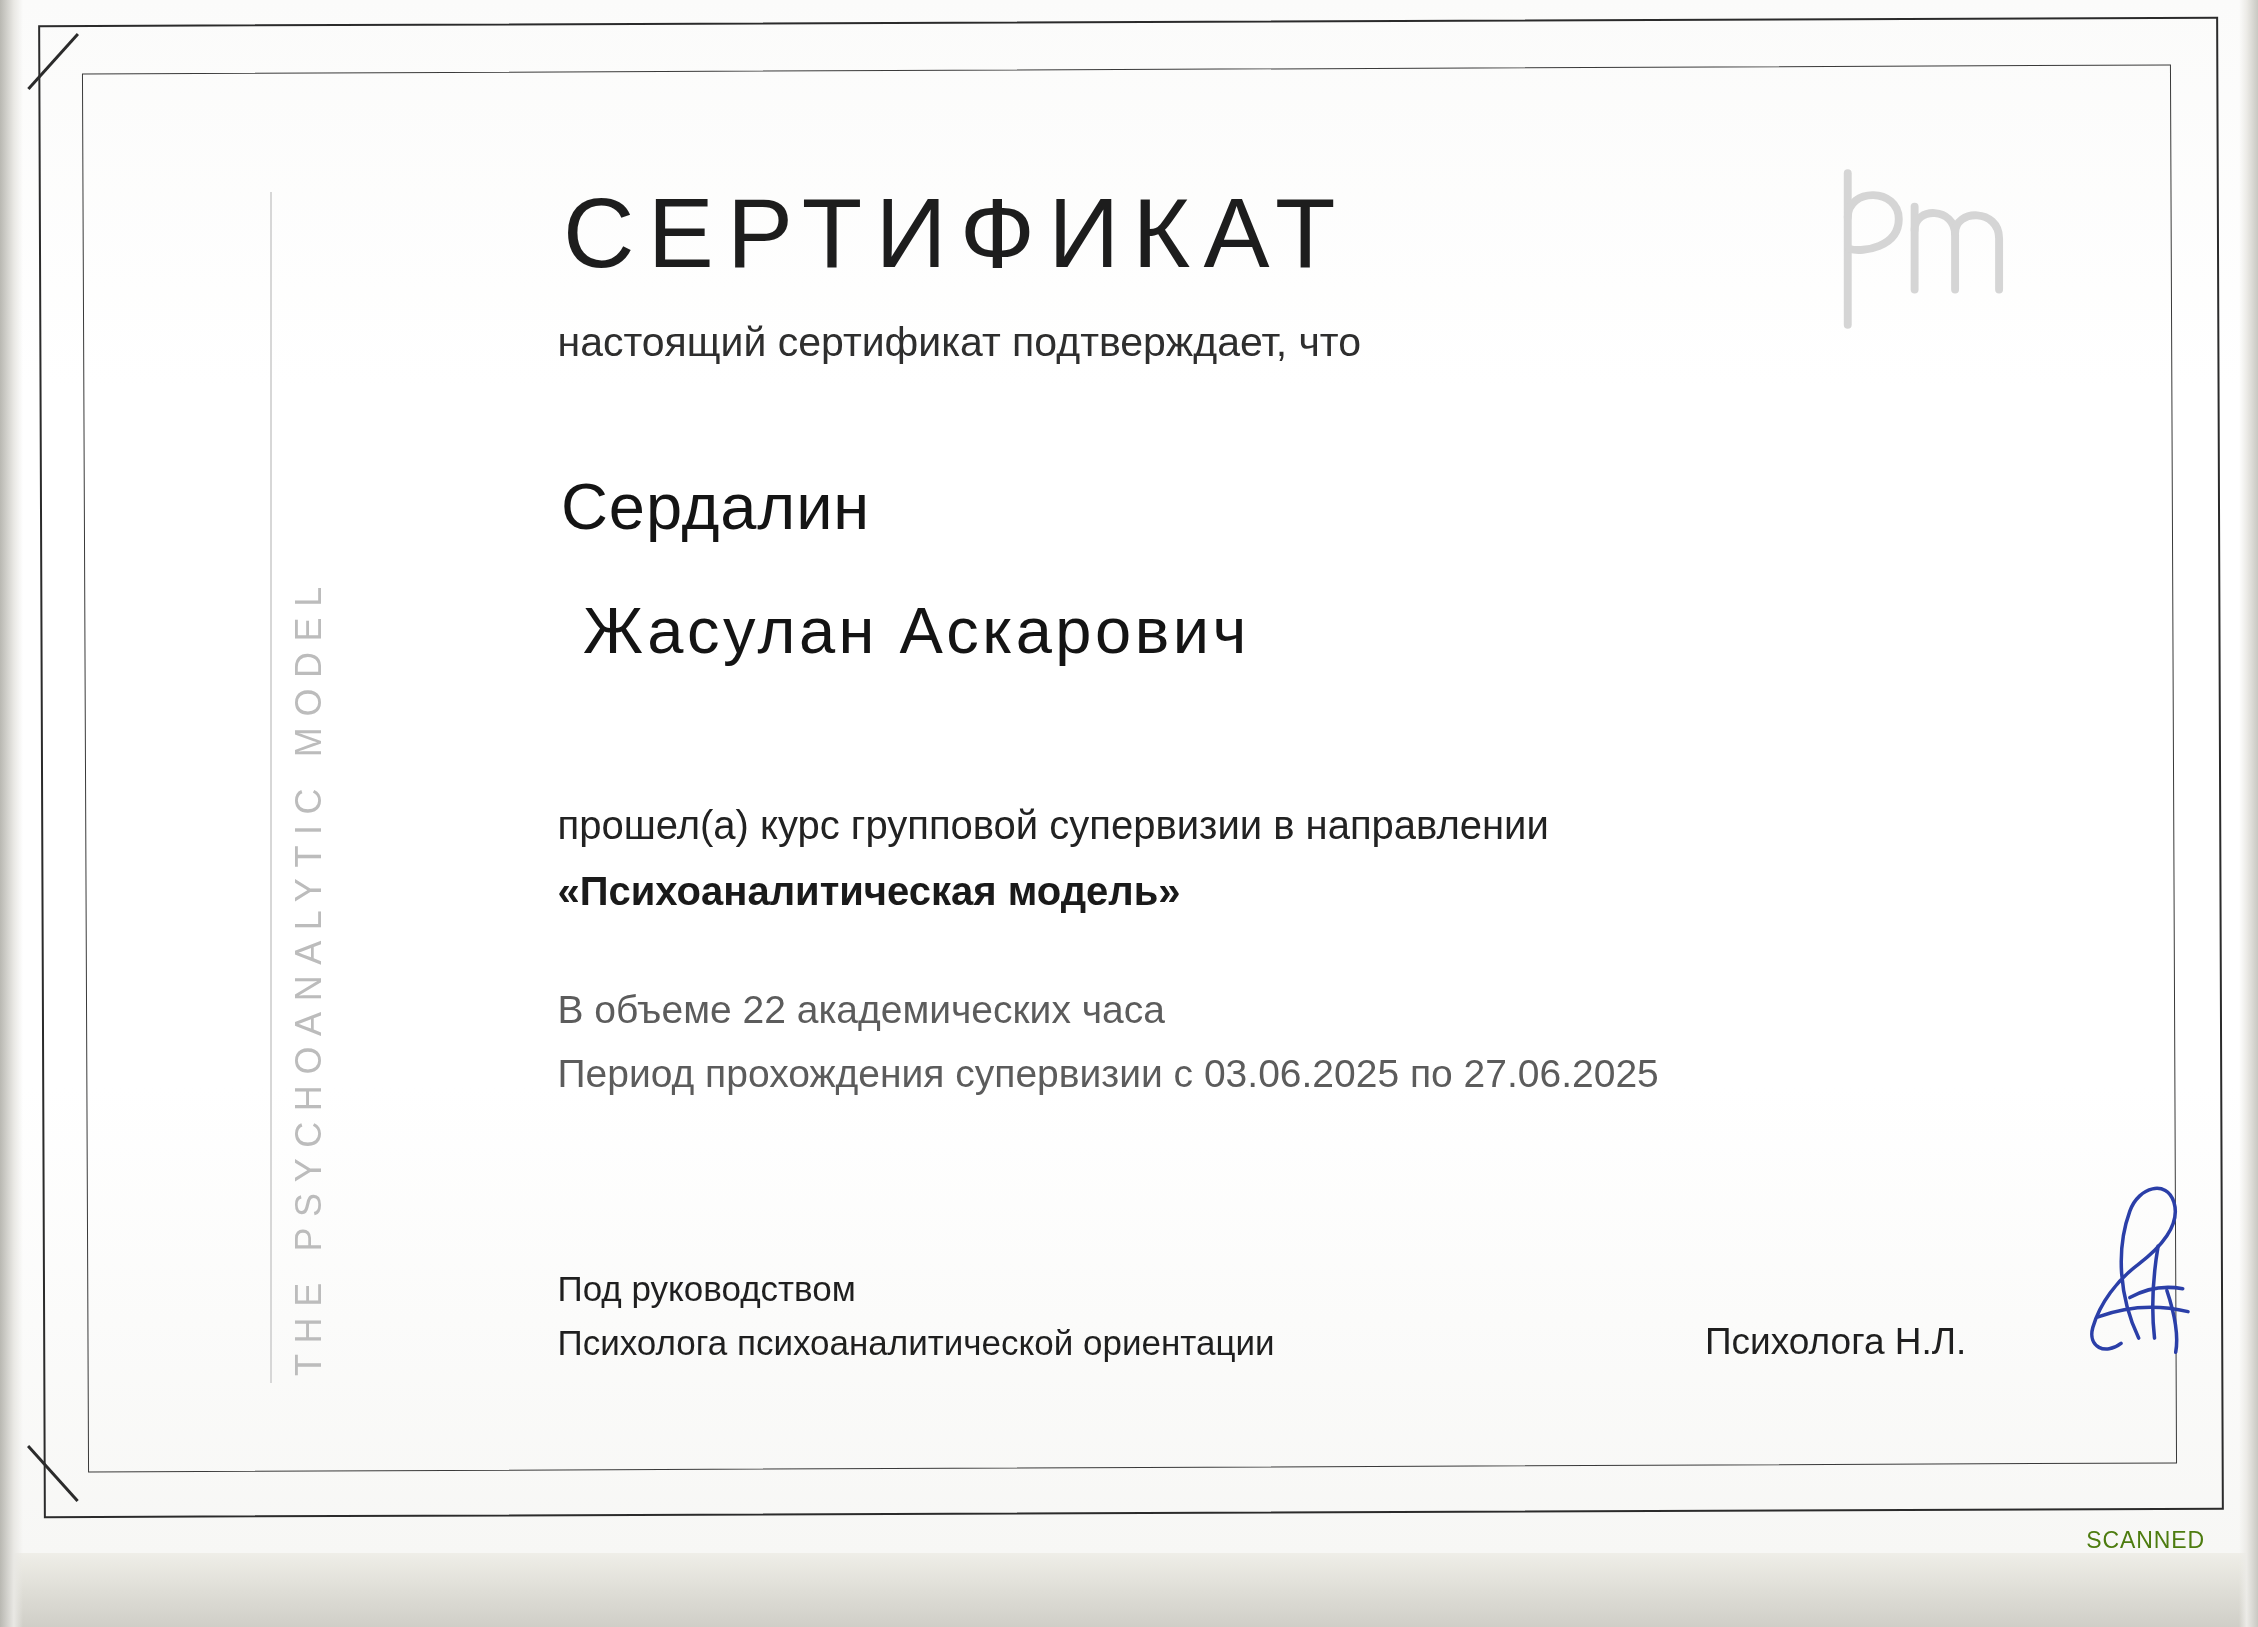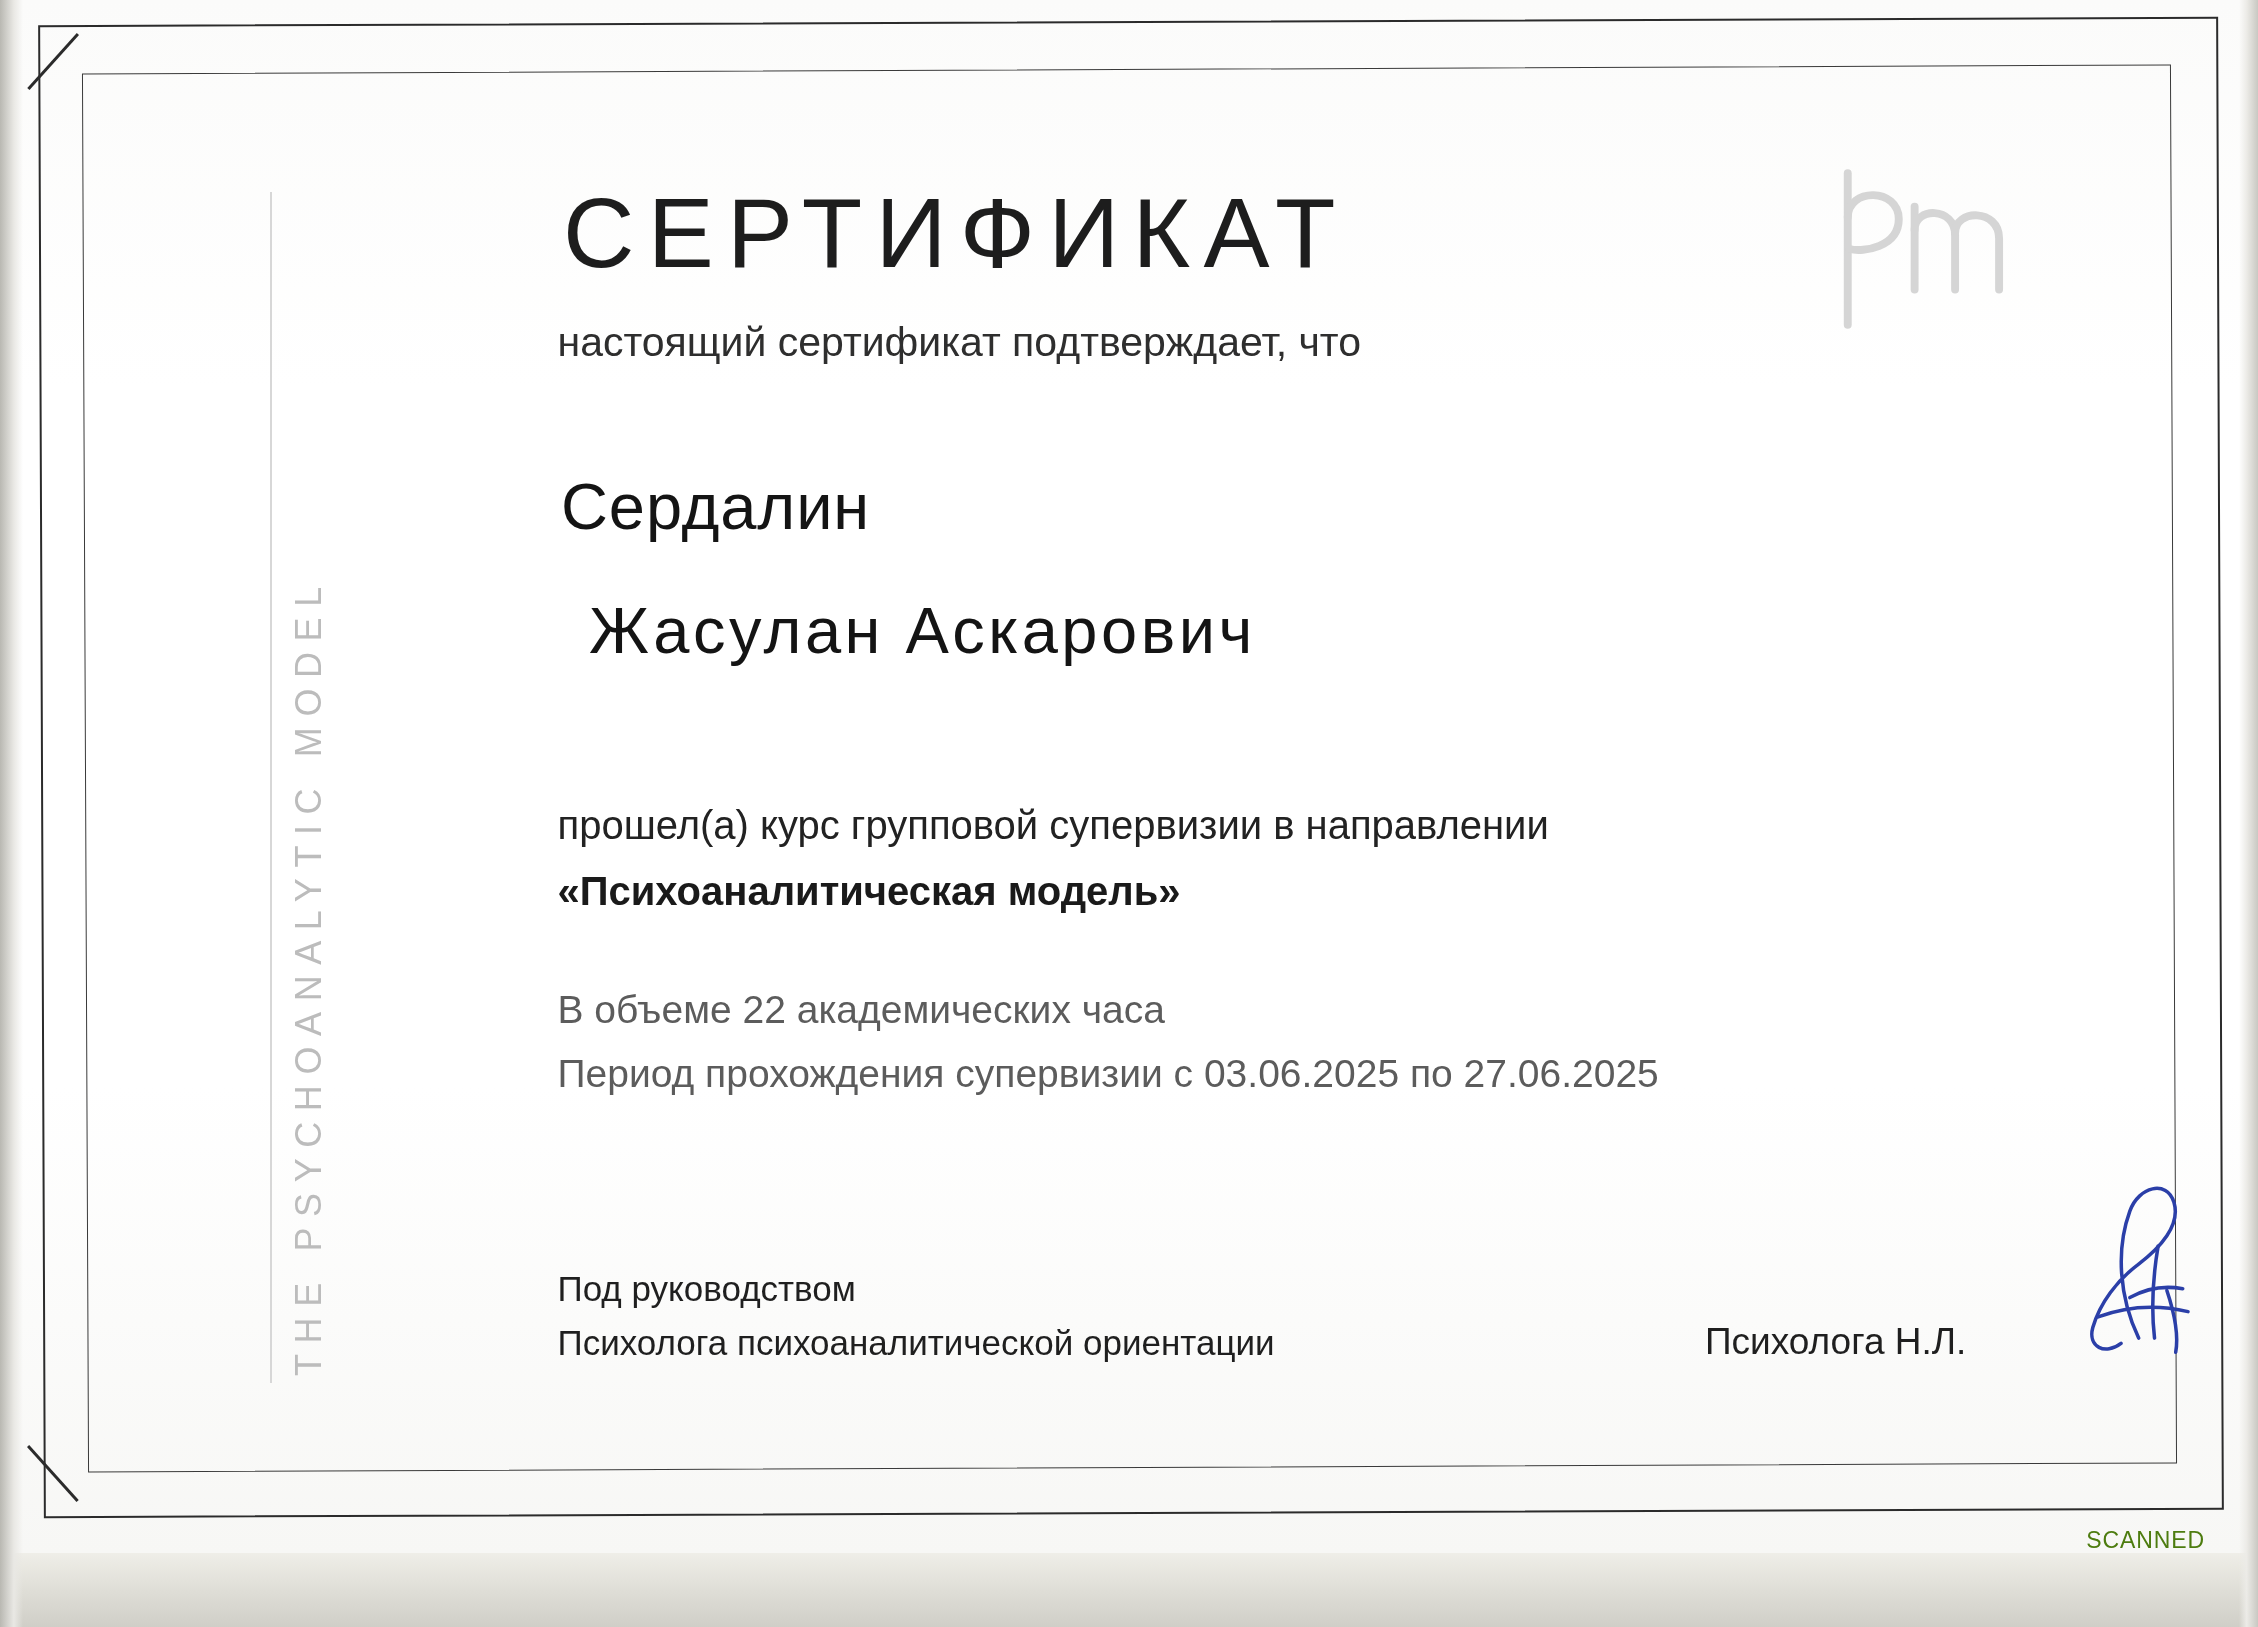--- a/index.html
+++ b/index.html
@@ -156,21 +156,21 @@
     left: 7px;
     top: 461px;
     font-size: 65px;
     color: #141414;
     letter-spacing: 0.9px;
     white-space: nowrap;
     margin-top: 8px;
   }
   .recipient-first {
     position: absolute;
-    left: 35px;
+    left: 29px;
     top: 593px;
     font-size: 65px;
     color: #141414;
     letter-spacing: 3.5px;
     white-space: nowrap;
   }
   .course-line-1 {
     position: absolute;
     left: 3.5px;
     top: 803px;

